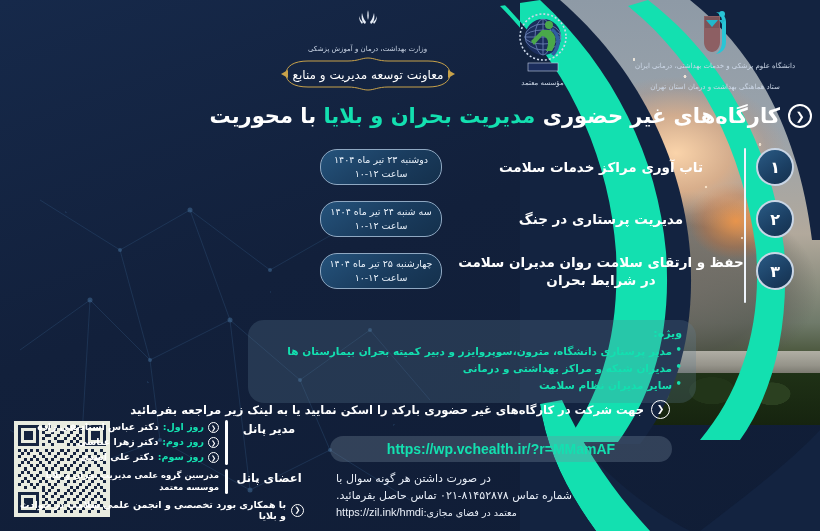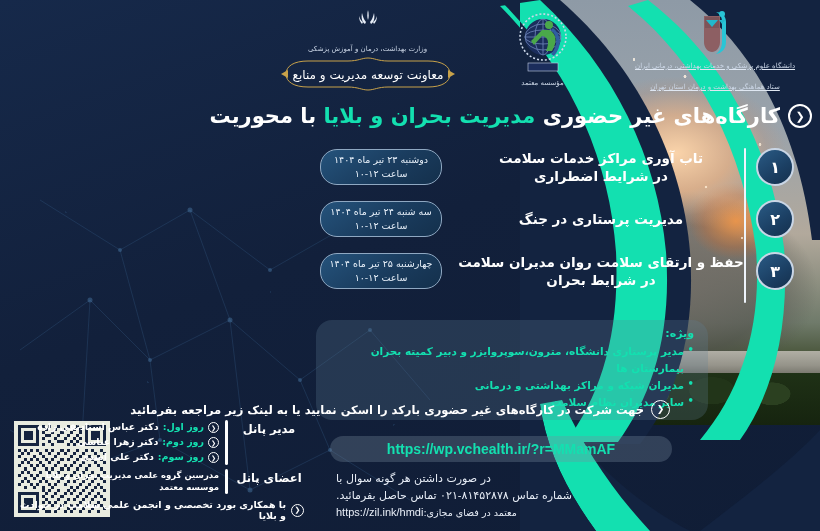--- a/index.html
+++ b/index.html
@@ -86,21 +86,21 @@
     position: absolute; top: 0; right: 0; left: 0;
     height: 100px;
     display: flex; flex-direction: row;
     align-items: center;
     z-index: 6;
   }
   .logo {
     display:flex; flex-direction:column; align-items:center; justify-content:center;
     color:#dfe7f2;
   }
-  .logo-iums { width: 210px; text-decoration: underline; }
+  .logo-iums { width: 210px; }
   .logo-globe { width: 135px; }
   .logo-moh  { width: 215px; }
   .logo-caption {
     font-size: 7px; line-height: 1.45; text-align:center;
     color: #cdd8e8; margin-top: 3px; letter-spacing:.2px;
   }
 
   
   .title-row {
     position: absolute; top: 104px; right: 8px;
@@ -151,22 +151,22 @@
     flex: 0 0 auto;
   }
   .divider-line {
     position:absolute; right: 74px; top: 148px;
     width: 2px; height: 155px; background:#eef4fb; z-index: 7;
     border-radius: 1px;
   }
 
   
   .audience {
-    position: absolute; top: 320px; right: 112px;
-    width: 392px;
+    position: absolute; top: 320px; right: 124px;
+    width: 448px;
     background: rgba(96,126,150,.26);
     border-radius: 16px;
     padding: 7px 14px 9px 14px;
     z-index: 7;
     box-sizing: border-box;
   }
   .aud-head {
     color: #13e0b0; font-weight: bold; font-size: 11px;
     text-align: right; margin-bottom: 3px;
   }
@@ -372,21 +372,20 @@
     <div class="title-text"><span>کارگاه‌های غیر حضوری </span><span class="title-accent">مدیریت بحران و بلایا</span><span> با محوریت</span></div>
   </div>
 
   <div class="divider-line"></div>
   <div class="rows">
 
     <div class="w-row">
       <div class="num-badge">۱</div>
       <div class="w-title">
         <div>تاب آوری مراکز خدمات سلامت</div>
-        <div>در شرایط اضطراری</div>
       </div>
       <div class="date-pill">
         <div>دوشنبه ۲۳ تیر ماه ۱۴۰۴</div>
         <div>ساعت ۱۲-۱۰</div>
       </div>
     </div>
 
     <div class="w-row">
       <div class="num-badge">۲</div>
       <div class="w-title">

